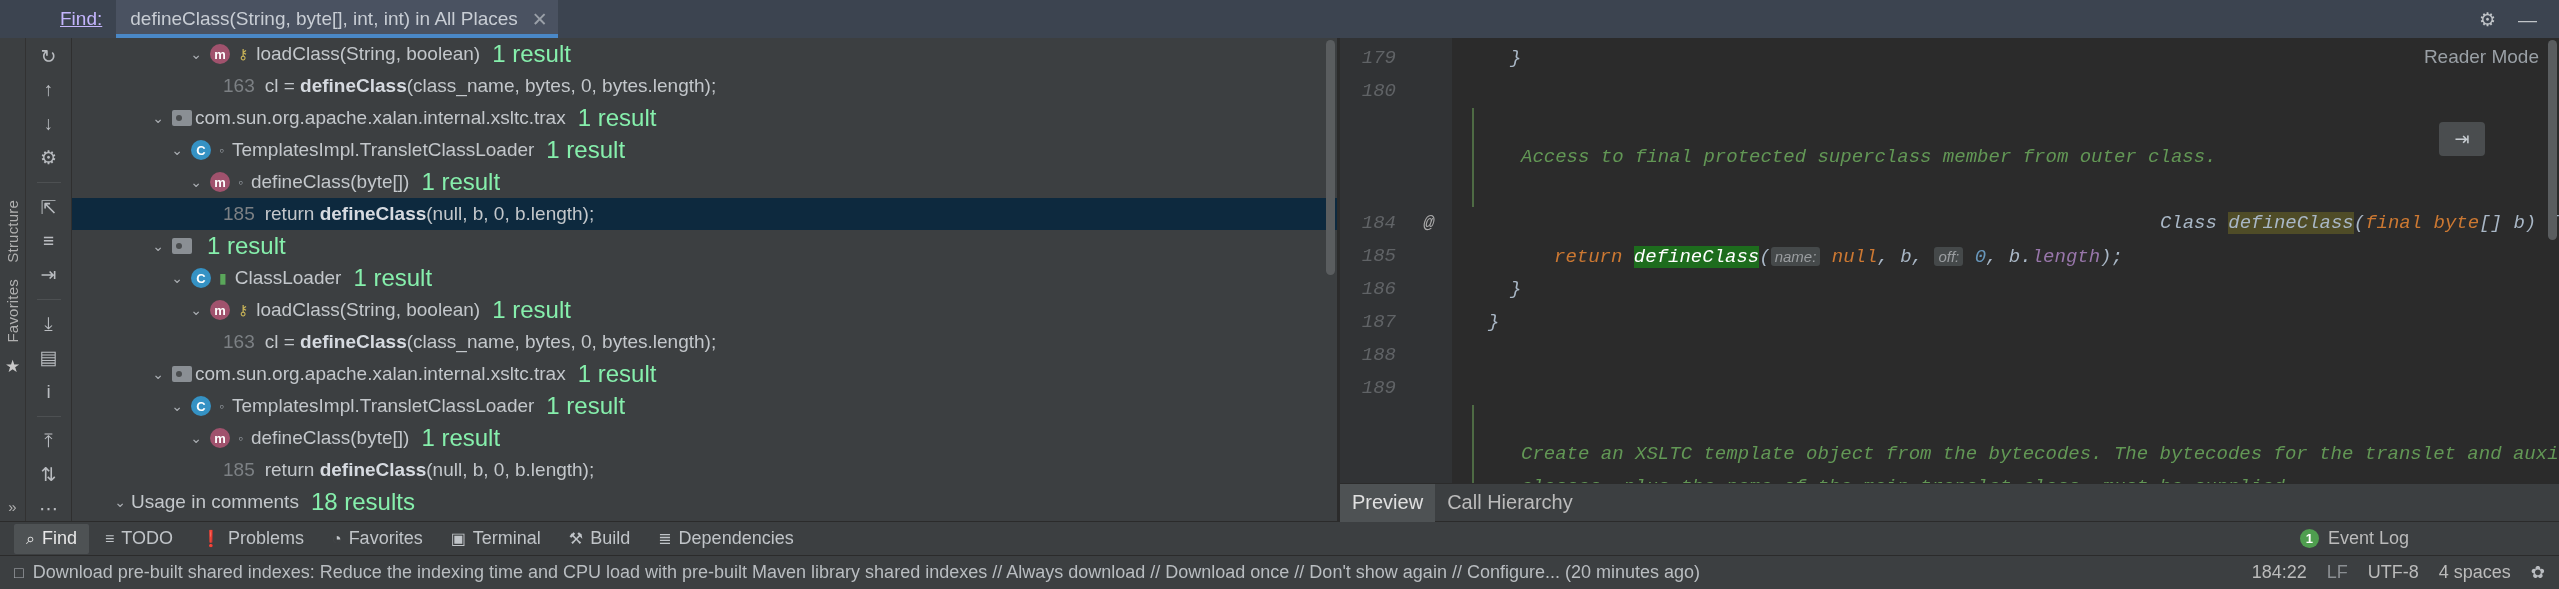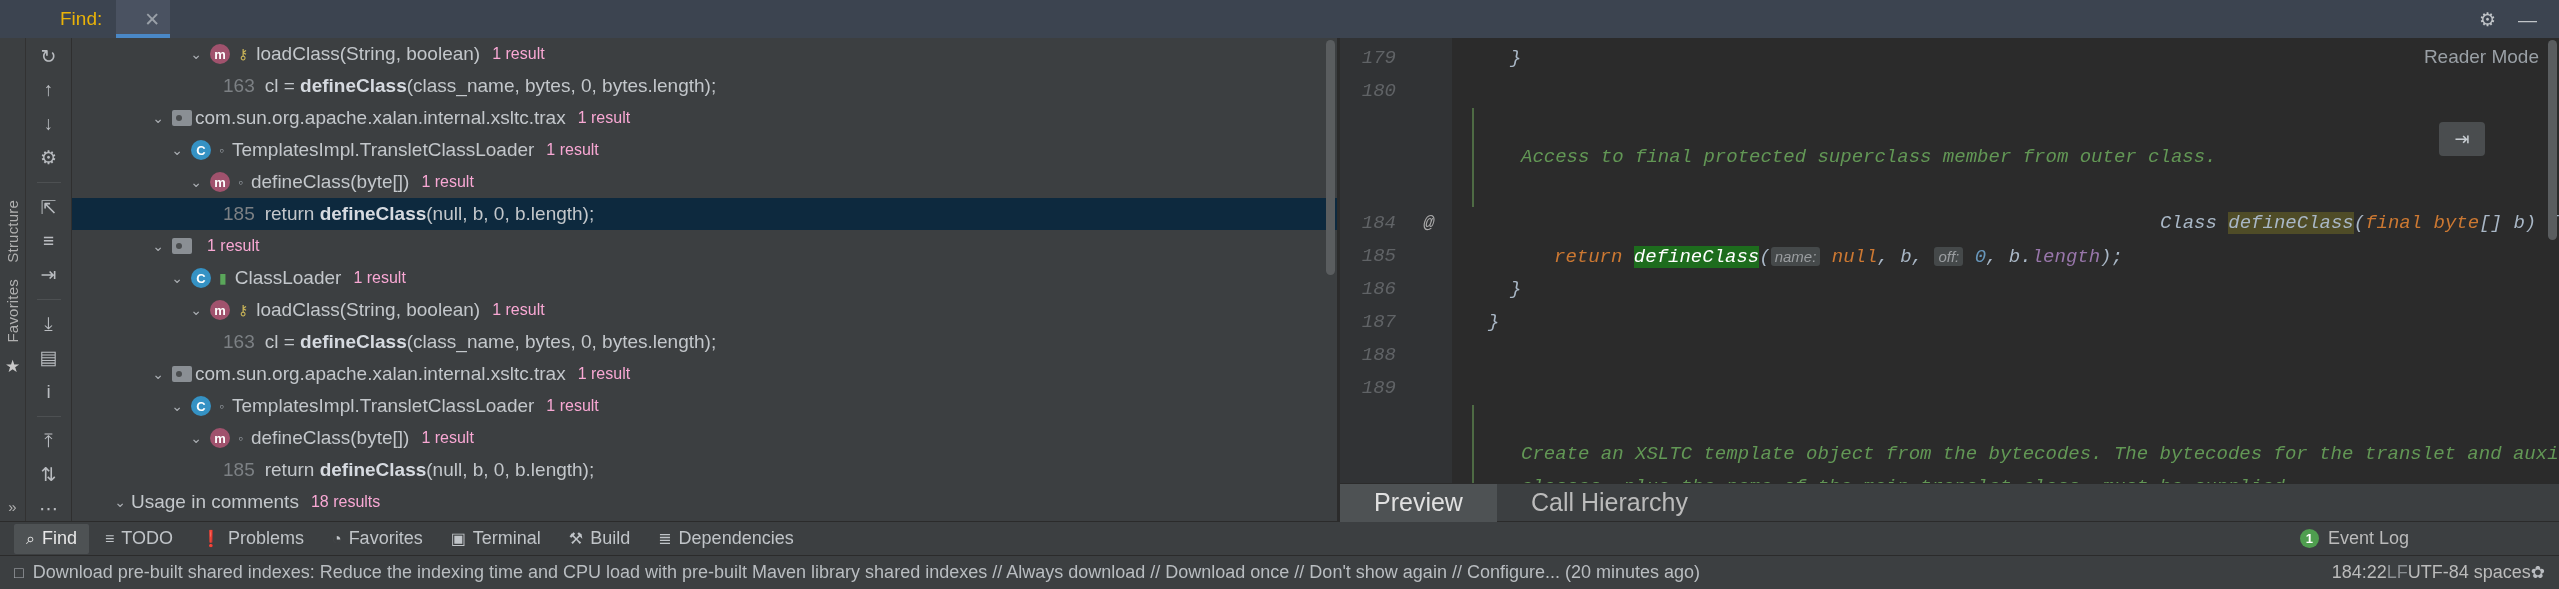--- a/index.html
+++ b/index.html
@@ -11,21 +11,21 @@
     -webkit-font-smoothing: antialiased;
   }
   .app { position: relative; width: 2559px; height: 589px; display: flex; flex-direction: column; background:#3c3f41; }
 
   
   .findbar {
     height: 38px; background:#3c4450; display:flex; align-items:center;
     flex: 0 0 38px; position: relative;
   }
   .findbar-gutter { width: 60px; height:100%; background:#3c4450; }
-  .find-label { color:#eab308; font-size:19px; padding: 0 14px 0 0; }
+  .find-label { color:#c4b5fd; font-size:19px; padding: 0 14px 0 0; text-decoration: underline; }
   .find-tab {
     position: relative; height:38px; display:flex; align-items:center;
     padding: 0 10px 0 14px; background:#4a5261; color:#c8cdd4; font-size:19px;
     white-space:nowrap;
   }
   .find-tab .tab-underline {
     position:absolute; left:0; right:0; bottom:0; height:4px; background:#4a88c7;
   }
   .find-tab-close { color:#9aa0a8; font-size:19px; margin-left:14px; }
   .findbar-right { margin-left:auto; display:flex; align-items:center; gap:22px; padding-right:22px; }
@@ -64,21 +64,21 @@
   }
   .tree-scroll { position:absolute; inset:0; }
   .row {
     height:32px; display:flex; align-items:center; white-space:nowrap;
     font-size:19px; color:#c3c7cb;
   }
   .row.sel { background:#0d293e; }
   .arrow { width:22px; text-align:center; color:#a9adb2; font-size:14px; flex:0 0 22px; }
   .ico { width:26px; flex:0 0 26px; display:flex; align-items:center; justify-content:center; }
   .lbl { color:#c3c7cb; }
-  .cnt { color:#f9a8d4; margin-left:12px; font-size:16px; }
+  .cnt { color:#86efac; margin-left:12px; font-size:24px; }
   .lineno { color:#7c8084; margin-right:10px; }
   .codefrag { font-family:"Liberation Sans", sans-serif; }
   .kw-bold { font-weight:bold; color:#d6dae0; }
 
   
   .circ {
     width:20px; height:20px; border-radius:50%;
     display:flex; align-items:center; justify-content:center;
     font-size:13px; font-weight:bold; color:#ffffff;
   }
@@ -129,57 +129,58 @@
     background:#4a4d4f; border-radius:4px; display:flex; align-items:center;
     justify-content:center; color:#c8cdd2; font-size:18px;
   }
   .ed-vscroll { position:absolute; right:2px; top:2px; width:9px; height:200px; background:#5a5d5f; border-radius:5px; }
 
   
   .preview-tabs {
     height:38px; flex:0 0 38px; background:#3c3f41; display:flex; align-items:center;
     border-top:1px solid #2b2b2b; padding-left:0;
   }
-  .ptab { padding:0 34px; height:38px; display:flex; align-items:center; font-size:25px; color:#bbbbbb; }
+  .ptab { padding:0 12px; height:38px; display:flex; align-items:center; font-size:20px; color:#bbbbbb; }
   .ptab.active { background:#4e5254; color:#e0e0e0; }
 
   
   .toolbar-bottom {
     height:34px; flex:0 0 34px; background:#3c3f41; display:flex; align-items:center;
     border-top:1px solid #2b2b2b; padding-left:14px; gap:4px;
   }
   .tw-btn { display:flex; align-items:center; gap:7px; padding:0 12px; height:30px; font-size:18px; color:#c0c4c8; border-radius:2px; }
   .tw-btn.active { background:#4e5254; color:#e8e8e8; }
   .tw-ico { font-size:16px; display:inline-flex; align-items:center; }
 
   
   .statusbar {
     height:34px; flex:0 0 34px; background:#3c3f41; display:flex; align-items:center;
     border-top:1px solid #2b2b2b; padding:0 14px; font-size:18px; color:#bbbbbb;
   }
   .status-msg { color:#b9bdc1; white-space:nowrap; overflow:hidden; text-overflow:ellipsis; }
-  .status-right { margin-left:auto; display:flex; align-items:center; white-space:nowrap; }
+  .status-right { margin-left:auto; display:flex; align-items:center; gap:20px; white-space:nowrap; }
   .status-dim { color:#8b8f93; }
   .evt-badge {
     width:19px; height:19px; border-radius:50%; background:#4f9e4f; color:#fff;
     font-size:13px; display:inline-flex; align-items:center; justify-content:center; font-weight:bold;
   }
   .statusbar-wrap { position:relative; }
   .doc-ico { font-size:16px; color:#a9adb2; margin-right:9px; }
   .gear-small { font-size:17px; color:#b9bcc0; }
 </style>
 </head>
 <body>
 
 <div class="app">
 
   <div class="findbar">
     <div class="findbar-gutter"></div>
     <span class="find-label">Find:</span>
     <div class="find-tab">
+      <span>defineClass(String, byte[], int, int) in All Places</span>
       <span class="find-tab-close">✕</span>
       <div class="tab-underline"></div>
     </div>
     <div class="findbar-right">
       <span class="ctl-icon">⚙</span>
       <span class="ctl-icon">—</span>
     </div>
   </div>
 
   <div class="main">

